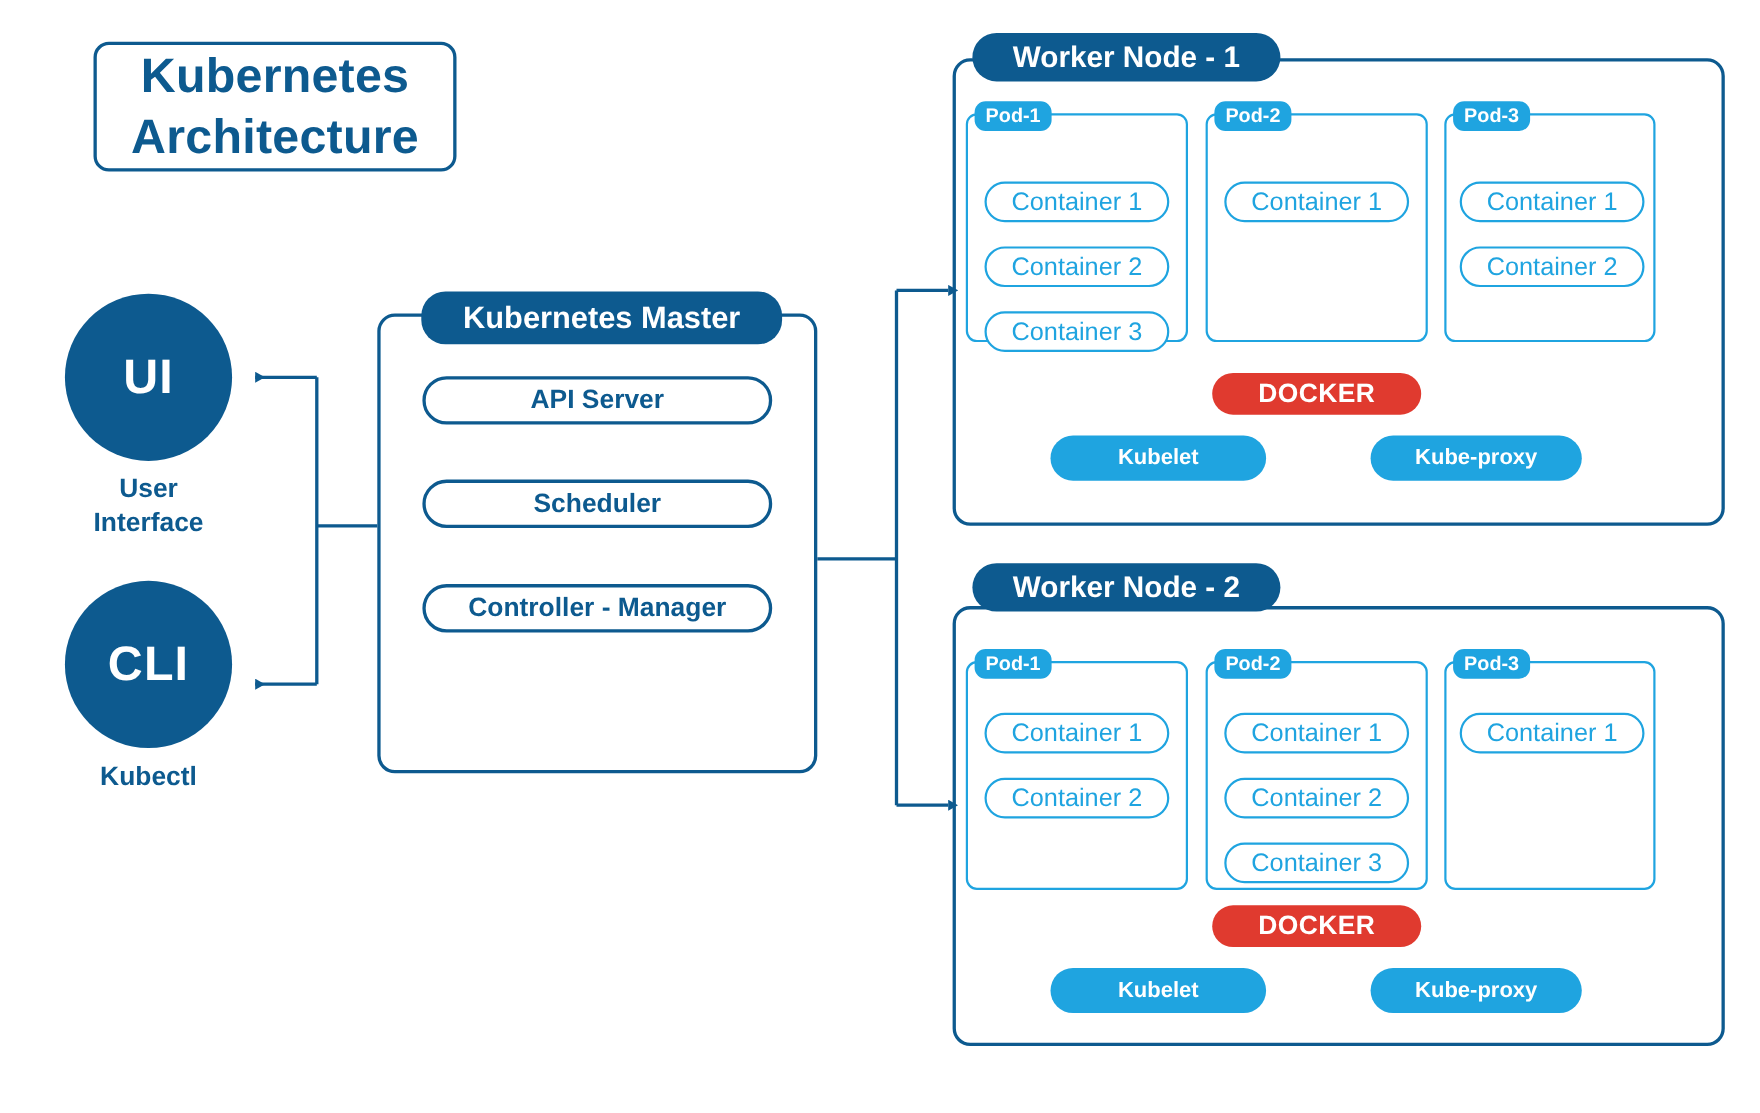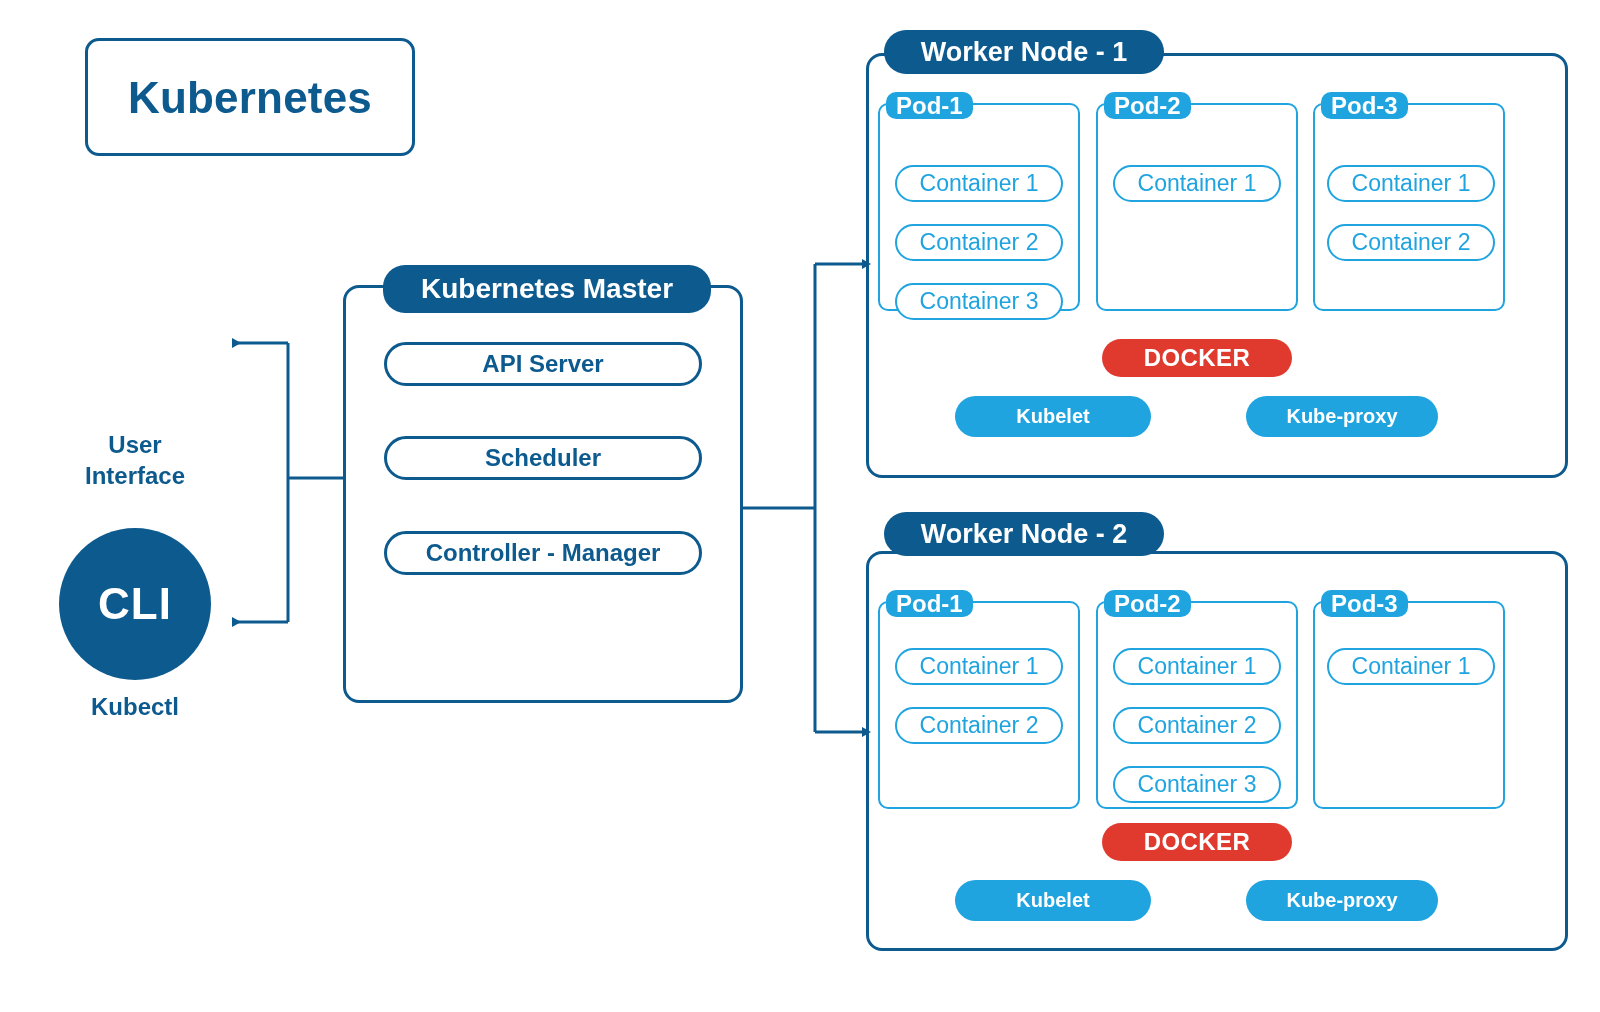--- a/index.html
+++ b/index.html
@@ -146,21 +146,21 @@
     border: 2px solid #1fa4e0;
     border-radius: 10px;
     box-sizing: border-box;
     background: #ffffff;
   }
   .pod-label {
     position: absolute;
     background: #1fa4e0;
     border-radius: 10px;
     color: #ffffff;
-    font-size: 24px;
+    font-size: 18px;
     font-weight: bold;
     display: flex;
     align-items: center;
     justify-content: center;
     white-space: nowrap;
     z-index: 4;
     padding: 0 10px;
     height: 27px;
   }
   .container-pill {
@@ -265,23 +265,27 @@
       <path d="M 743 508 L 815 508" stroke="#0d5a8f" stroke-width="3" fill="none"></path>
       <path d="M 815 264 L 815 732" stroke="#0d5a8f" stroke-width="3" fill="none"></path>
       <path d="M 815 264 L 862 264" stroke="#0d5a8f" stroke-width="3" fill="none" marker-end="url(#arrow-right)"></path>
       <path d="M 815 732 L 862 732" stroke="#0d5a8f" stroke-width="3" fill="none" marker-end="url(#arrow-right)"></path>
     </g>
   </svg>
 
   <div class="title-box">
     <div class="title-text">
       <div>Kubernetes</div>
+      <div>Architecture</div>
     </div>
   </div>
 
+  <div class="circle" id="circle-ui">
+    <span>UI</span>
+  </div>
   <div class="circle-caption" id="caption-ui">
     <div>User</div>
     <div>Interface</div>
   </div>
 
   <div class="circle" id="circle-cli">
     <span>CLI</span>
   </div>
   <div class="circle-caption" id="caption-cli">
     <div>Kubectl</div>

